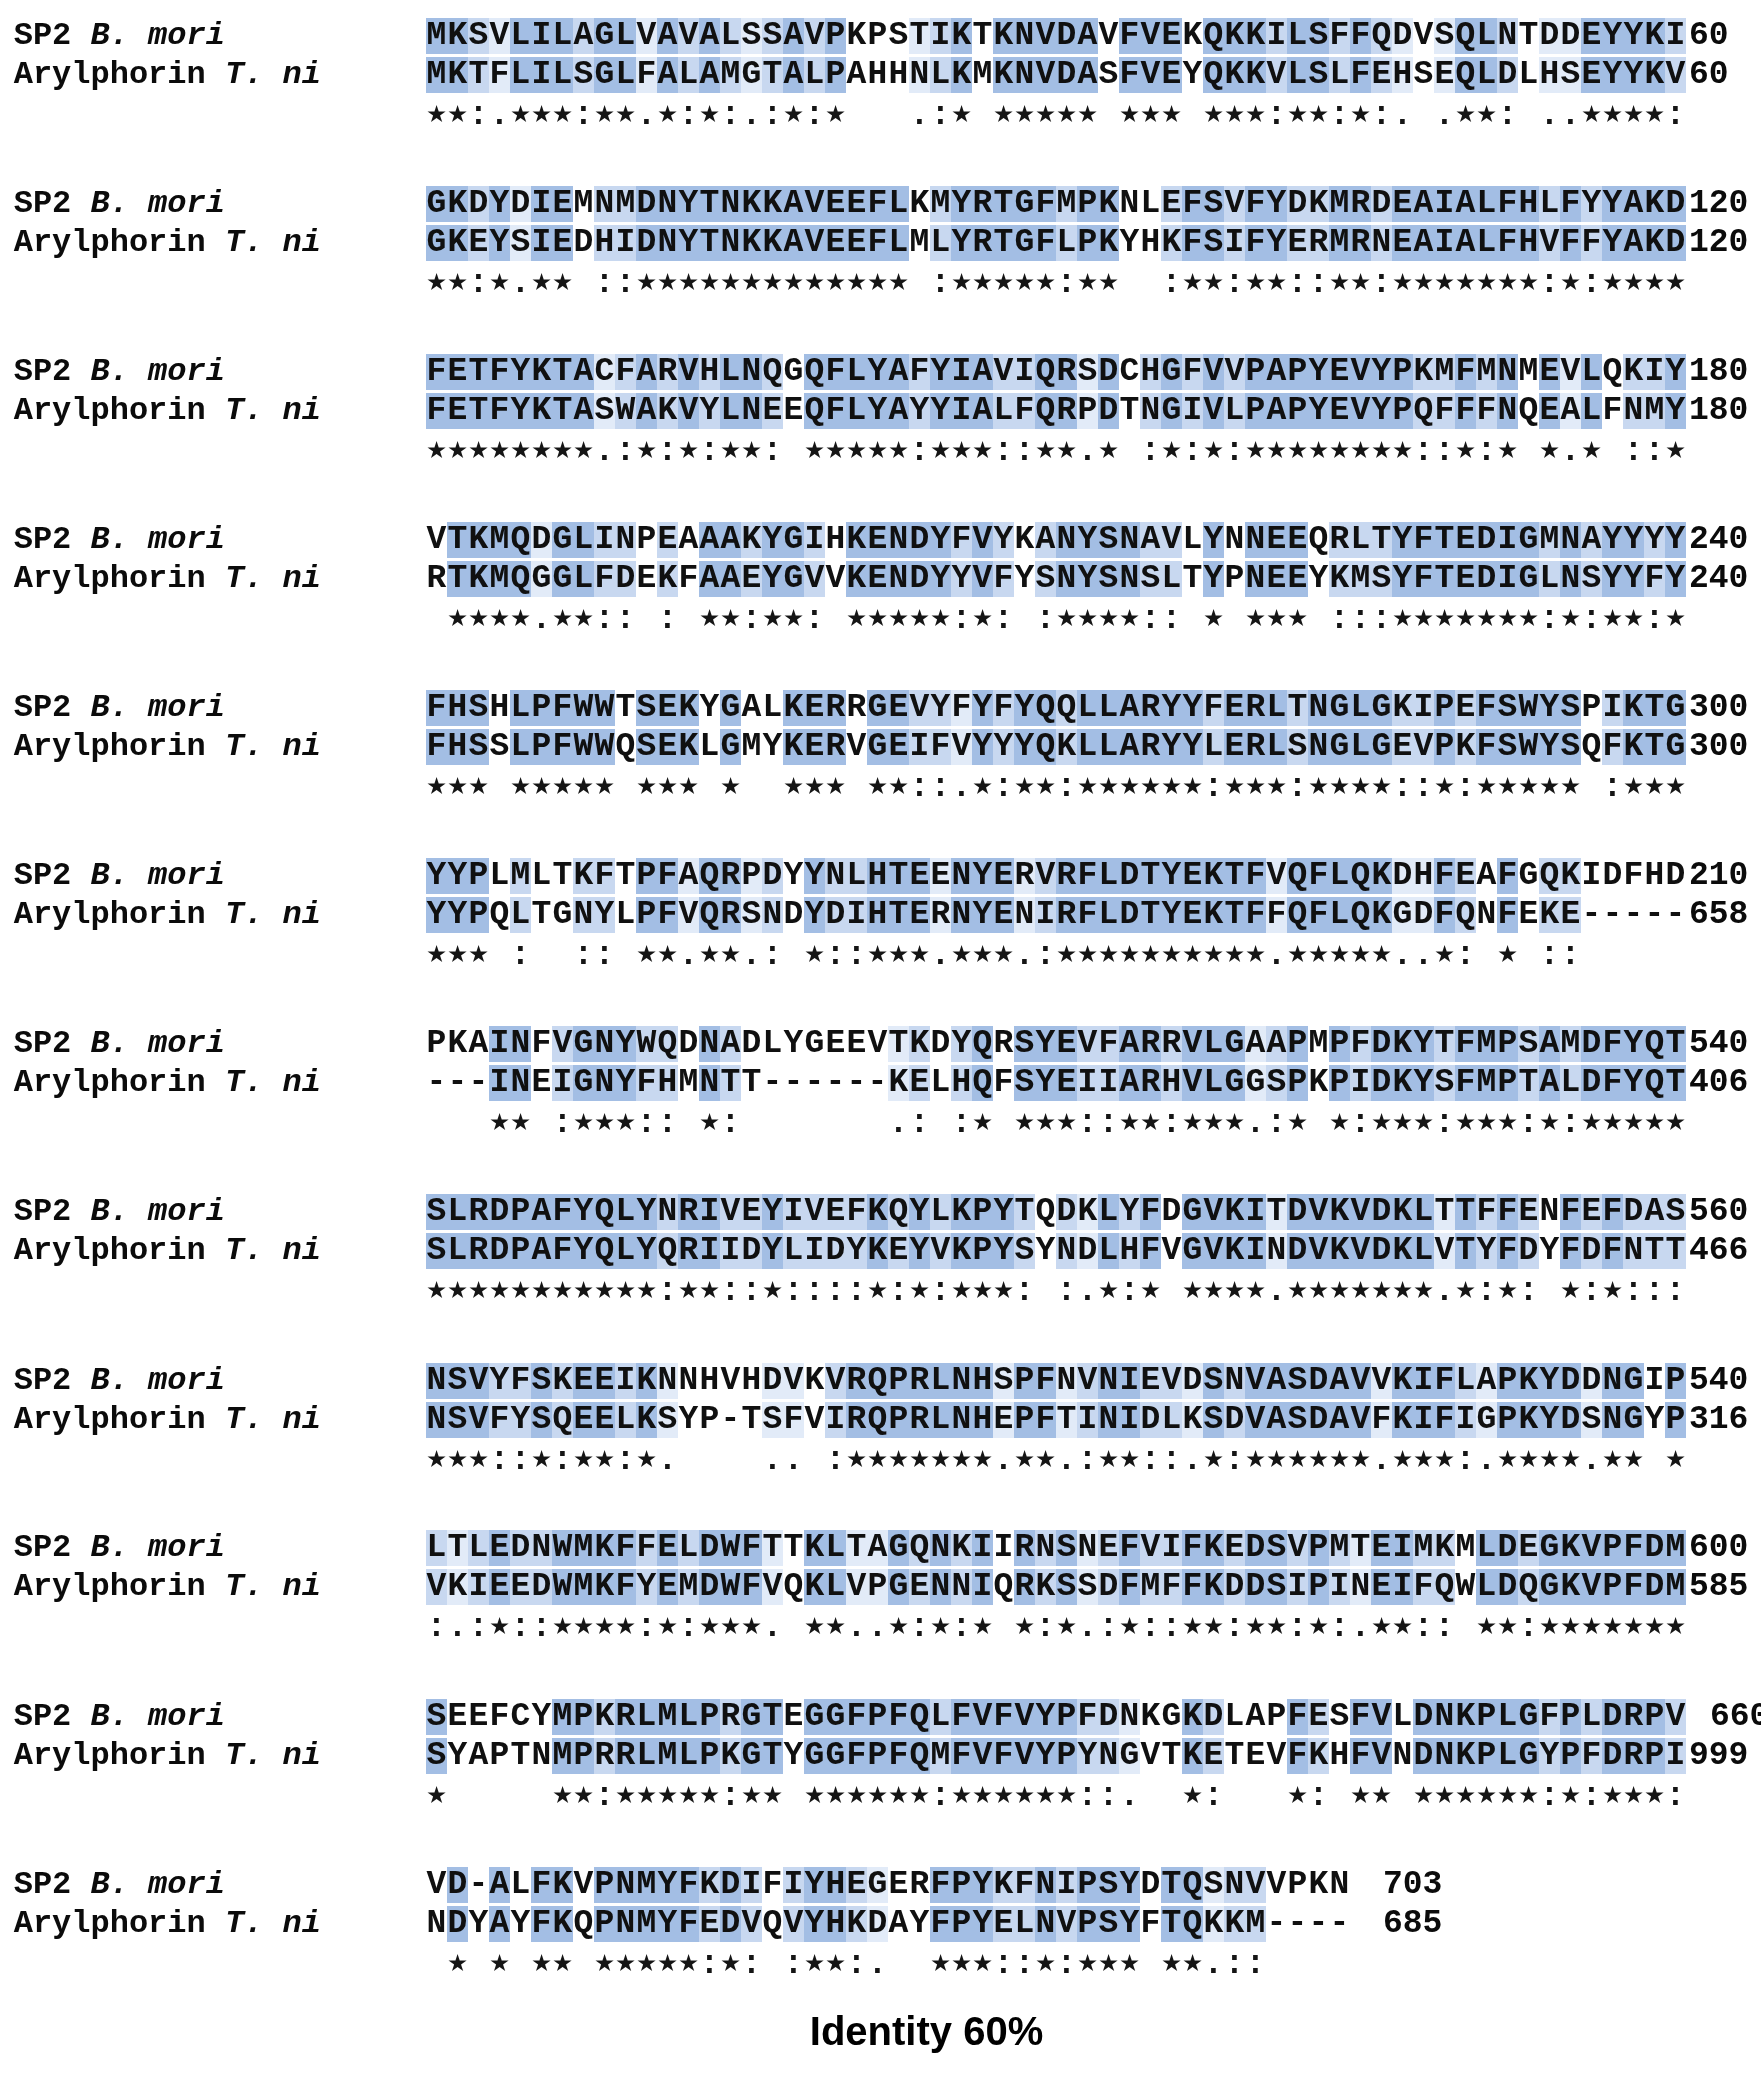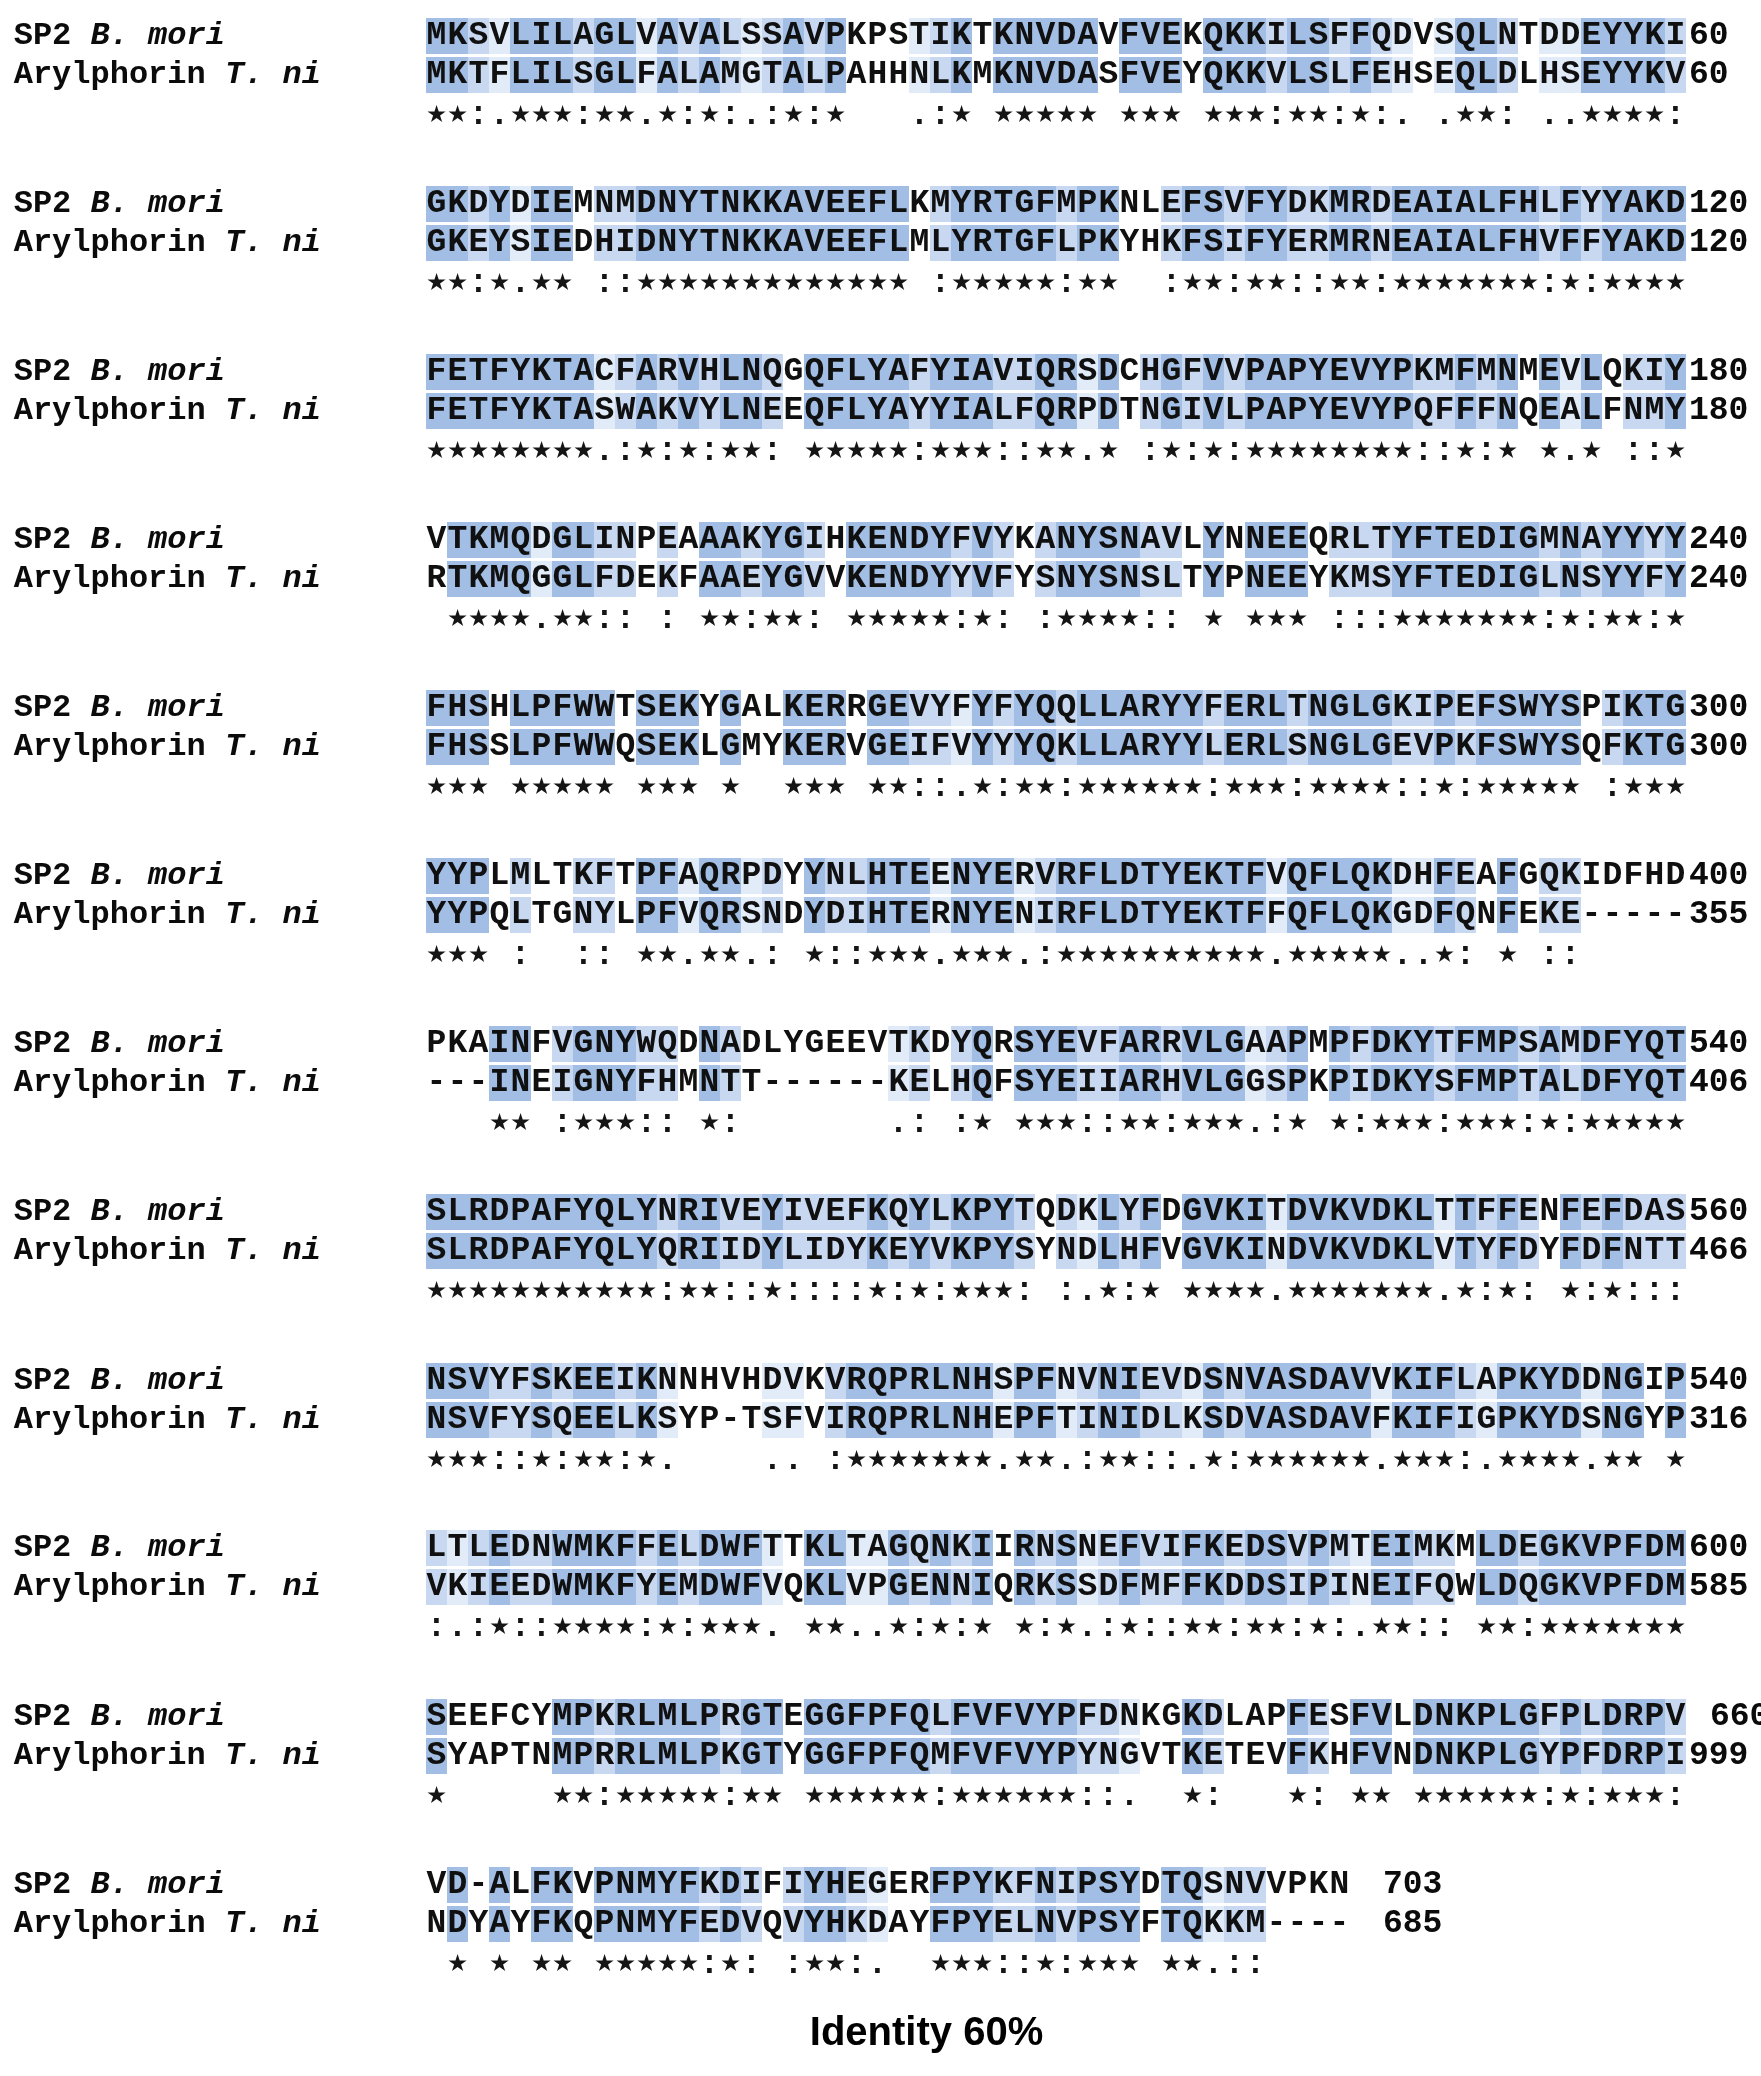--- a/index.html
+++ b/index.html
@@ -121,26 +121,26 @@
     </div>
     <div class="row rc">
       <div class="cells"><span class="cell sym-star">★</span><span class="cell sym-star">★</span><span class="cell sym-star">★</span><span class="cell"> </span><span class="cell sym-star">★</span><span class="cell sym-star">★</span><span class="cell sym-star">★</span><span class="cell sym-star">★</span><span class="cell sym-star">★</span><span class="cell"> </span><span class="cell sym-star">★</span><span class="cell sym-star">★</span><span class="cell sym-star">★</span><span class="cell"> </span><span class="cell sym-star">★</span><span class="cell"> </span><span class="cell"> </span><span class="cell sym-star">★</span><span class="cell sym-star">★</span><span class="cell sym-star">★</span><span class="cell"> </span><span class="cell sym-star">★</span><span class="cell sym-star">★</span><span class="cell">:</span><span class="cell">:</span><span class="cell">.</span><span class="cell sym-star">★</span><span class="cell">:</span><span class="cell sym-star">★</span><span class="cell sym-star">★</span><span class="cell">:</span><span class="cell sym-star">★</span><span class="cell sym-star">★</span><span class="cell sym-star">★</span><span class="cell sym-star">★</span><span class="cell sym-star">★</span><span class="cell sym-star">★</span><span class="cell">:</span><span class="cell sym-star">★</span><span class="cell sym-star">★</span><span class="cell sym-star">★</span><span class="cell">:</span><span class="cell sym-star">★</span><span class="cell sym-star">★</span><span class="cell sym-star">★</span><span class="cell sym-star">★</span><span class="cell">:</span><span class="cell">:</span><span class="cell sym-star">★</span><span class="cell">:</span><span class="cell sym-star">★</span><span class="cell sym-star">★</span><span class="cell sym-star">★</span><span class="cell sym-star">★</span><span class="cell sym-star">★</span><span class="cell"> </span><span class="cell">:</span><span class="cell sym-star">★</span><span class="cell sym-star">★</span><span class="cell sym-star">★</span></div>
     </div>
   </div>
 
   <div class="block" style="top: 858px;">
     <div class="row r1">
       <div class="seq-label"><span class="sname">SP2</span> <span class="species">B. mori</span></div>
       <div class="cells"><span class="cell" style="background: rgb(163, 190, 228);">Y</span><span class="cell" style="background: rgb(163, 190, 228);">Y</span><span class="cell" style="background: rgb(163, 190, 228);">P</span><span class="cell" style="background: rgb(255, 255, 255);">L</span><span class="cell" style="background: rgb(200, 216, 240);">M</span><span class="cell" style="background: rgb(255, 255, 255);">L</span><span class="cell" style="background: rgb(255, 255, 255);">T</span><span class="cell" style="background: rgb(200, 216, 240);">K</span><span class="cell" style="background: rgb(200, 216, 240);">F</span><span class="cell" style="background: rgb(255, 255, 255);">T</span><span class="cell" style="background: rgb(163, 190, 228);">P</span><span class="cell" style="background: rgb(163, 190, 228);">F</span><span class="cell" style="background: rgb(226, 235, 248);">A</span><span class="cell" style="background: rgb(163, 190, 228);">Q</span><span class="cell" style="background: rgb(163, 190, 228);">R</span><span class="cell" style="background: rgb(226, 235, 248);">P</span><span class="cell" style="background: rgb(200, 216, 240);">D</span><span class="cell" style="background: rgb(255, 255, 255);">Y</span><span class="cell" style="background: rgb(163, 190, 228);">Y</span><span class="cell" style="background: rgb(200, 216, 240);">N</span><span class="cell" style="background: rgb(200, 216, 240);">L</span><span class="cell" style="background: rgb(163, 190, 228);">H</span><span class="cell" style="background: rgb(163, 190, 228);">T</span><span class="cell" style="background: rgb(163, 190, 228);">E</span><span class="cell" style="background: rgb(226, 235, 248);">E</span><span class="cell" style="background: rgb(163, 190, 228);">N</span><span class="cell" style="background: rgb(163, 190, 228);">Y</span><span class="cell" style="background: rgb(163, 190, 228);">E</span><span class="cell" style="background: rgb(226, 235, 248);">R</span><span class="cell" style="background: rgb(200, 216, 240);">V</span><span class="cell" style="background: rgb(163, 190, 228);">R</span><span class="cell" style="background: rgb(163, 190, 228);">F</span><span class="cell" style="background: rgb(163, 190, 228);">L</span><span class="cell" style="background: rgb(163, 190, 228);">D</span><span class="cell" style="background: rgb(163, 190, 228);">T</span><span class="cell" style="background: rgb(163, 190, 228);">Y</span><span class="cell" style="background: rgb(163, 190, 228);">E</span><span class="cell" style="background: rgb(163, 190, 228);">K</span><span class="cell" style="background: rgb(163, 190, 228);">T</span><span class="cell" style="background: rgb(163, 190, 228);">F</span><span class="cell" style="background: rgb(226, 235, 248);">V</span><span class="cell" style="background: rgb(163, 190, 228);">Q</span><span class="cell" style="background: rgb(163, 190, 228);">F</span><span class="cell" style="background: rgb(163, 190, 228);">L</span><span class="cell" style="background: rgb(163, 190, 228);">Q</span><span class="cell" style="background: rgb(163, 190, 228);">K</span><span class="cell" style="background: rgb(226, 235, 248);">D</span><span class="cell" style="background: rgb(226, 235, 248);">H</span><span class="cell" style="background: rgb(163, 190, 228);">F</span><span class="cell" style="background: rgb(200, 216, 240);">E</span><span class="cell" style="background: rgb(255, 255, 255);">A</span><span class="cell" style="background: rgb(163, 190, 228);">F</span><span class="cell" style="background: rgb(255, 255, 255);">G</span><span class="cell" style="background: rgb(200, 216, 240);">Q</span><span class="cell" style="background: rgb(200, 216, 240);">K</span><span class="cell" style="background: rgb(255, 255, 255);">I</span><span class="cell" style="background: rgb(255, 255, 255);">D</span><span class="cell" style="background: rgb(255, 255, 255);">F</span><span class="cell" style="background: rgb(255, 255, 255);">H</span><span class="cell" style="background: rgb(255, 255, 255);">D</span></div>
-      <div class="pos-num" style="left: 1689px;">400</div>
+      <div class="pos-num" style="left: 1689px;">210</div>
     </div>
     <div class="row r2">
       <div class="seq-label"><span class="sname">Arylphorin</span> <span class="species">T. ni</span></div>
       <div class="cells"><span class="cell" style="background: rgb(163, 190, 228);">Y</span><span class="cell" style="background: rgb(163, 190, 228);">Y</span><span class="cell" style="background: rgb(163, 190, 228);">P</span><span class="cell" style="background: rgb(255, 255, 255);">Q</span><span class="cell" style="background: rgb(200, 216, 240);">L</span><span class="cell" style="background: rgb(255, 255, 255);">T</span><span class="cell" style="background: rgb(255, 255, 255);">G</span><span class="cell" style="background: rgb(200, 216, 240);">N</span><span class="cell" style="background: rgb(200, 216, 240);">Y</span><span class="cell" style="background: rgb(255, 255, 255);">L</span><span class="cell" style="background: rgb(163, 190, 228);">P</span><span class="cell" style="background: rgb(163, 190, 228);">F</span><span class="cell" style="background: rgb(226, 235, 248);">V</span><span class="cell" style="background: rgb(163, 190, 228);">Q</span><span class="cell" style="background: rgb(163, 190, 228);">R</span><span class="cell" style="background: rgb(226, 235, 248);">S</span><span class="cell" style="background: rgb(200, 216, 240);">N</span><span class="cell" style="background: rgb(255, 255, 255);">D</span><span class="cell" style="background: rgb(163, 190, 228);">Y</span><span class="cell" style="background: rgb(200, 216, 240);">D</span><span class="cell" style="background: rgb(200, 216, 240);">I</span><span class="cell" style="background: rgb(163, 190, 228);">H</span><span class="cell" style="background: rgb(163, 190, 228);">T</span><span class="cell" style="background: rgb(163, 190, 228);">E</span><span class="cell" style="background: rgb(226, 235, 248);">R</span><span class="cell" style="background: rgb(163, 190, 228);">N</span><span class="cell" style="background: rgb(163, 190, 228);">Y</span><span class="cell" style="background: rgb(163, 190, 228);">E</span><span class="cell" style="background: rgb(226, 235, 248);">N</span><span class="cell" style="background: rgb(200, 216, 240);">I</span><span class="cell" style="background: rgb(163, 190, 228);">R</span><span class="cell" style="background: rgb(163, 190, 228);">F</span><span class="cell" style="background: rgb(163, 190, 228);">L</span><span class="cell" style="background: rgb(163, 190, 228);">D</span><span class="cell" style="background: rgb(163, 190, 228);">T</span><span class="cell" style="background: rgb(163, 190, 228);">Y</span><span class="cell" style="background: rgb(163, 190, 228);">E</span><span class="cell" style="background: rgb(163, 190, 228);">K</span><span class="cell" style="background: rgb(163, 190, 228);">T</span><span class="cell" style="background: rgb(163, 190, 228);">F</span><span class="cell" style="background: rgb(226, 235, 248);">F</span><span class="cell" style="background: rgb(163, 190, 228);">Q</span><span class="cell" style="background: rgb(163, 190, 228);">F</span><span class="cell" style="background: rgb(163, 190, 228);">L</span><span class="cell" style="background: rgb(163, 190, 228);">Q</span><span class="cell" style="background: rgb(163, 190, 228);">K</span><span class="cell" style="background: rgb(226, 235, 248);">G</span><span class="cell" style="background: rgb(226, 235, 248);">D</span><span class="cell" style="background: rgb(163, 190, 228);">F</span><span class="cell" style="background: rgb(200, 216, 240);">Q</span><span class="cell" style="background: rgb(255, 255, 255);">N</span><span class="cell" style="background: rgb(163, 190, 228);">F</span><span class="cell" style="background: rgb(255, 255, 255);">E</span><span class="cell" style="background: rgb(200, 216, 240);">K</span><span class="cell" style="background: rgb(200, 216, 240);">E</span><span class="cell" style="background: rgb(255, 255, 255);">-</span><span class="cell" style="background: rgb(255, 255, 255);">-</span><span class="cell" style="background: rgb(255, 255, 255);">-</span><span class="cell" style="background: rgb(255, 255, 255);">-</span><span class="cell" style="background: rgb(255, 255, 255);">-</span></div>
-      <div class="pos-num" style="left: 1689px;">355</div>
+      <div class="pos-num" style="left: 1689px;">658</div>
     </div>
     <div class="row rc">
       <div class="cells"><span class="cell sym-star">★</span><span class="cell sym-star">★</span><span class="cell sym-star">★</span><span class="cell"> </span><span class="cell">:</span><span class="cell"> </span><span class="cell"> </span><span class="cell">:</span><span class="cell">:</span><span class="cell"> </span><span class="cell sym-star">★</span><span class="cell sym-star">★</span><span class="cell">.</span><span class="cell sym-star">★</span><span class="cell sym-star">★</span><span class="cell">.</span><span class="cell">:</span><span class="cell"> </span><span class="cell sym-star">★</span><span class="cell">:</span><span class="cell">:</span><span class="cell sym-star">★</span><span class="cell sym-star">★</span><span class="cell sym-star">★</span><span class="cell">.</span><span class="cell sym-star">★</span><span class="cell sym-star">★</span><span class="cell sym-star">★</span><span class="cell">.</span><span class="cell">:</span><span class="cell sym-star">★</span><span class="cell sym-star">★</span><span class="cell sym-star">★</span><span class="cell sym-star">★</span><span class="cell sym-star">★</span><span class="cell sym-star">★</span><span class="cell sym-star">★</span><span class="cell sym-star">★</span><span class="cell sym-star">★</span><span class="cell sym-star">★</span><span class="cell">.</span><span class="cell sym-star">★</span><span class="cell sym-star">★</span><span class="cell sym-star">★</span><span class="cell sym-star">★</span><span class="cell sym-star">★</span><span class="cell">.</span><span class="cell">.</span><span class="cell sym-star">★</span><span class="cell">:</span><span class="cell"> </span><span class="cell sym-star">★</span><span class="cell"> </span><span class="cell">:</span><span class="cell">:</span><span class="cell"> </span><span class="cell"> </span><span class="cell"> </span><span class="cell"> </span><span class="cell"> </span></div>
     </div>
   </div>
 
   <div class="block" style="top: 1026px;">
     <div class="row r1">
       <div class="seq-label"><span class="sname">SP2</span> <span class="species">B. mori</span></div>
       <div class="cells"><span class="cell" style="background: rgb(255, 255, 255);">P</span><span class="cell" style="background: rgb(255, 255, 255);">K</span><span class="cell" style="background: rgb(255, 255, 255);">A</span><span class="cell" style="background: rgb(163, 190, 228);">I</span><span class="cell" style="background: rgb(163, 190, 228);">N</span><span class="cell" style="background: rgb(255, 255, 255);">F</span><span class="cell" style="background: rgb(200, 216, 240);">V</span><span class="cell" style="background: rgb(163, 190, 228);">G</span><span class="cell" style="background: rgb(163, 190, 228);">N</span><span class="cell" style="background: rgb(163, 190, 228);">Y</span><span class="cell" style="background: rgb(200, 216, 240);">W</span><span class="cell" style="background: rgb(200, 216, 240);">Q</span><span class="cell" style="background: rgb(255, 255, 255);">D</span><span class="cell" style="background: rgb(163, 190, 228);">N</span><span class="cell" style="background: rgb(200, 216, 240);">A</span><span class="cell" style="background: rgb(255, 255, 255);">D</span><span class="cell" style="background: rgb(255, 255, 255);">L</span><span class="cell" style="background: rgb(255, 255, 255);">Y</span><span class="cell" style="background: rgb(255, 255, 255);">G</span><span class="cell" style="background: rgb(255, 255, 255);">E</span><span class="cell" style="background: rgb(255, 255, 255);">E</span><span class="cell" style="background: rgb(255, 255, 255);">V</span><span class="cell" style="background: rgb(226, 235, 248);">T</span><span class="cell" style="background: rgb(200, 216, 240);">K</span><span class="cell" style="background: rgb(255, 255, 255);">D</span><span class="cell" style="background: rgb(200, 216, 240);">Y</span><span class="cell" style="background: rgb(163, 190, 228);">Q</span><span class="cell" style="background: rgb(255, 255, 255);">R</span><span class="cell" style="background: rgb(163, 190, 228);">S</span><span class="cell" style="background: rgb(163, 190, 228);">Y</span><span class="cell" style="background: rgb(163, 190, 228);">E</span><span class="cell" style="background: rgb(200, 216, 240);">V</span><span class="cell" style="background: rgb(200, 216, 240);">F</span><span class="cell" style="background: rgb(163, 190, 228);">A</span><span class="cell" style="background: rgb(163, 190, 228);">R</span><span class="cell" style="background: rgb(200, 216, 240);">R</span><span class="cell" style="background: rgb(163, 190, 228);">V</span><span class="cell" style="background: rgb(163, 190, 228);">L</span><span class="cell" style="background: rgb(163, 190, 228);">G</span><span class="cell" style="background: rgb(226, 235, 248);">A</span><span class="cell" style="background: rgb(200, 216, 240);">A</span><span class="cell" style="background: rgb(163, 190, 228);">P</span><span class="cell" style="background: rgb(255, 255, 255);">M</span><span class="cell" style="background: rgb(163, 190, 228);">P</span><span class="cell" style="background: rgb(200, 216, 240);">F</span><span class="cell" style="background: rgb(163, 190, 228);">D</span><span class="cell" style="background: rgb(163, 190, 228);">K</span><span class="cell" style="background: rgb(163, 190, 228);">Y</span><span class="cell" style="background: rgb(200, 216, 240);">T</span><span class="cell" style="background: rgb(163, 190, 228);">F</span><span class="cell" style="background: rgb(163, 190, 228);">M</span><span class="cell" style="background: rgb(163, 190, 228);">P</span><span class="cell" style="background: rgb(200, 216, 240);">S</span><span class="cell" style="background: rgb(163, 190, 228);">A</span><span class="cell" style="background: rgb(200, 216, 240);">M</span><span class="cell" style="background: rgb(163, 190, 228);">D</span><span class="cell" style="background: rgb(163, 190, 228);">F</span><span class="cell" style="background: rgb(163, 190, 228);">Y</span><span class="cell" style="background: rgb(163, 190, 228);">Q</span><span class="cell" style="background: rgb(163, 190, 228);">T</span></div>

